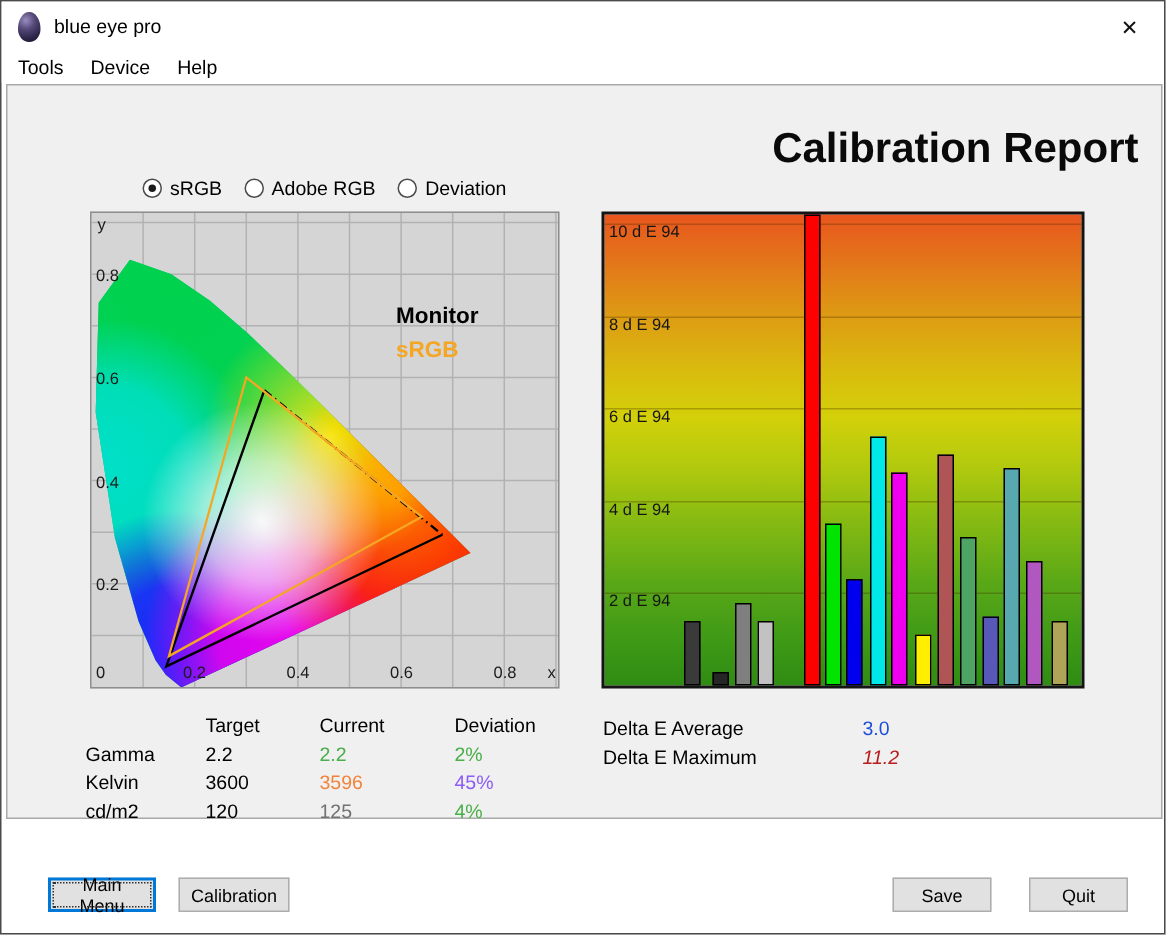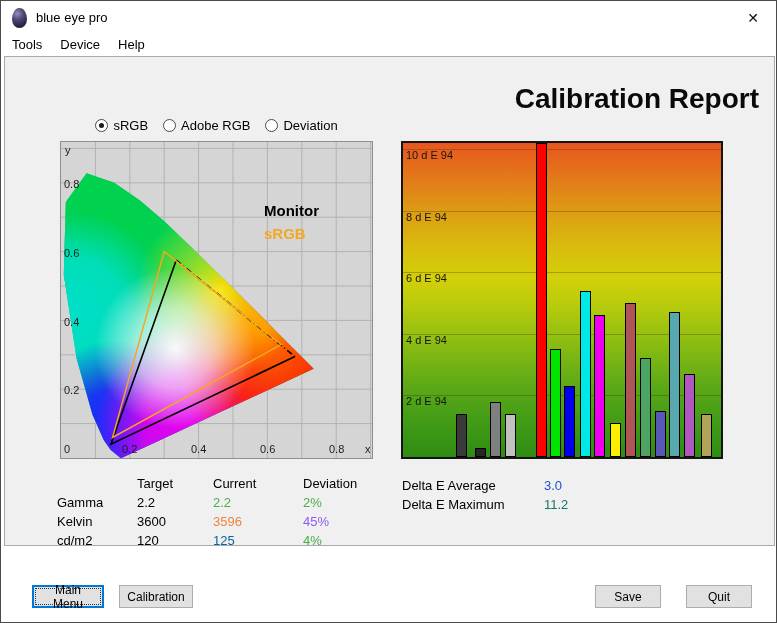--- a/index.html
+++ b/index.html
@@ -55,21 +55,21 @@
   .bar { position:absolute; bottom:0; width:11px; border:1px solid #000; }
 
   
   .summary-table { position:absolute; left:52px; top:417px; display:grid;
                    grid-template-columns:80px 76px 90px 90px; grid-auto-rows:19px;
                    font-size:13px; color:#000; }
   .summary-table .cell { line-height:19px; }
 
   
   .delta-summary { position:absolute; left:397px; top:419px; font-size:13px; color:#000; }
-  .delta-row { display:flex; height:19px; line-height:19px; }
+  .delta-row { display:flex; height:19px; line-height:19px;gap:31px; }
   .delta-label { width:142px; }
 
   
   .btn { position:absolute; top:528px; height:23px; background:#e1e1e1; border:1px solid #adadad;
          font-size:12px; font-family:"Liberation Sans", sans-serif; color:#000;
          display:flex; align-items:center; justify-content:center; cursor:default; }
   .btn.focused { border:2px solid #0078d7; outline:1px dotted #333; outline-offset:-4px; }
   #btn-main { left:27px;  width:72px; }
   #btn-cal  { left:114px; width:74px; }
   #btn-save { left:590px; width:66px; }
@@ -250,32 +250,32 @@
       <div class="cell" style="color: rgb(74, 174, 74);">2.2</div>
       <div class="cell" style="color: rgb(74, 174, 74);">2%</div>
 
       <div class="cell">Kelvin</div>
       <div class="cell">3600</div>
       <div class="cell" style="color: rgb(240, 132, 60);">3596</div>
       <div class="cell" style="color: #8b5cf6;">45%</div>
 
       <div class="cell">cd/m2</div>
       <div class="cell">120</div>
-      <div class="cell" style="color: #0369a1;">125</div>
+      <div class="cell" style="color: #737373;">125</div>
       <div class="cell" style="color: rgb(74, 174, 74);">4%</div>
     </div>
 
     <div class="delta-summary">
       <div class="delta-row">
         <span class="delta-label">Delta E Average</span>
         <span style="color: #1d4ed8;">3.0</span>
       </div>
       <div class="delta-row">
         <span class="delta-label">Delta E Maximum</span>
-        <span style="color: #0f766e;">11.2</span>
+        <span style="color: #b91c1c; font-style: italic;">11.2</span>
       </div>
     </div>
 
     <button class="btn focused" id="btn-main">Main Menu</button>
     <button class="btn" id="btn-cal">Calibration</button>
     <button class="btn" id="btn-save">Save</button>
     <button class="btn" id="btn-quit">Quit</button>
 
   </div>
 </div>

